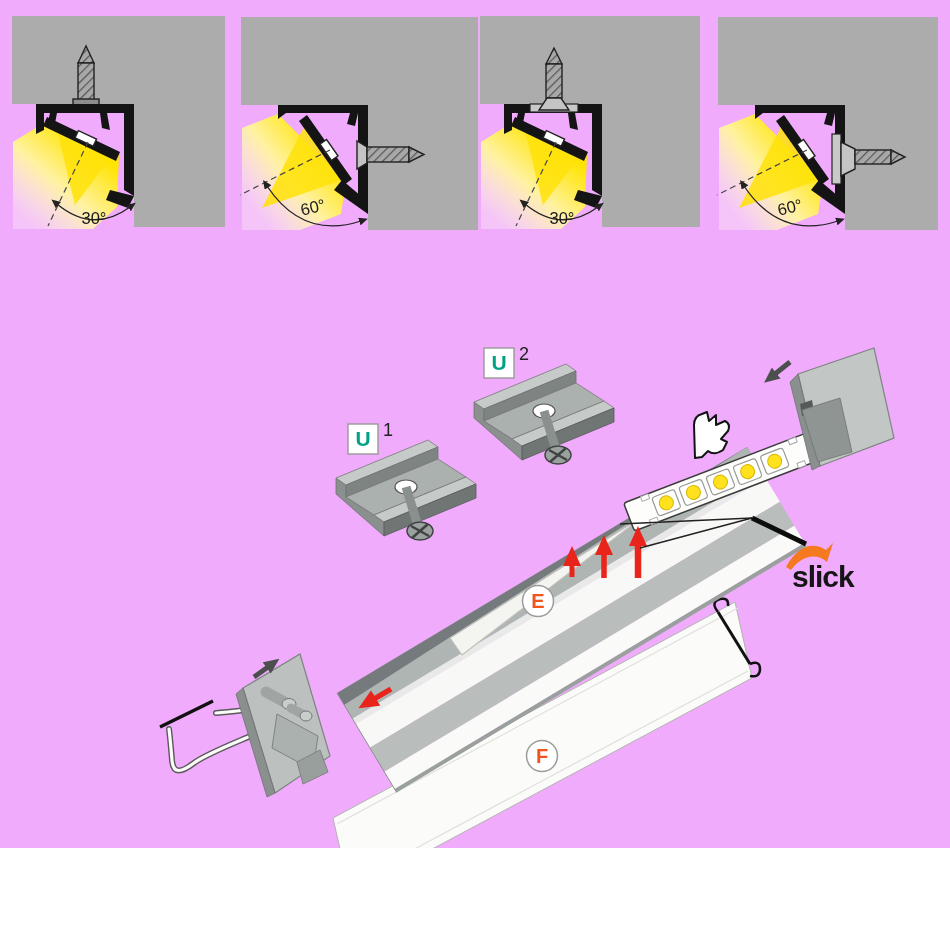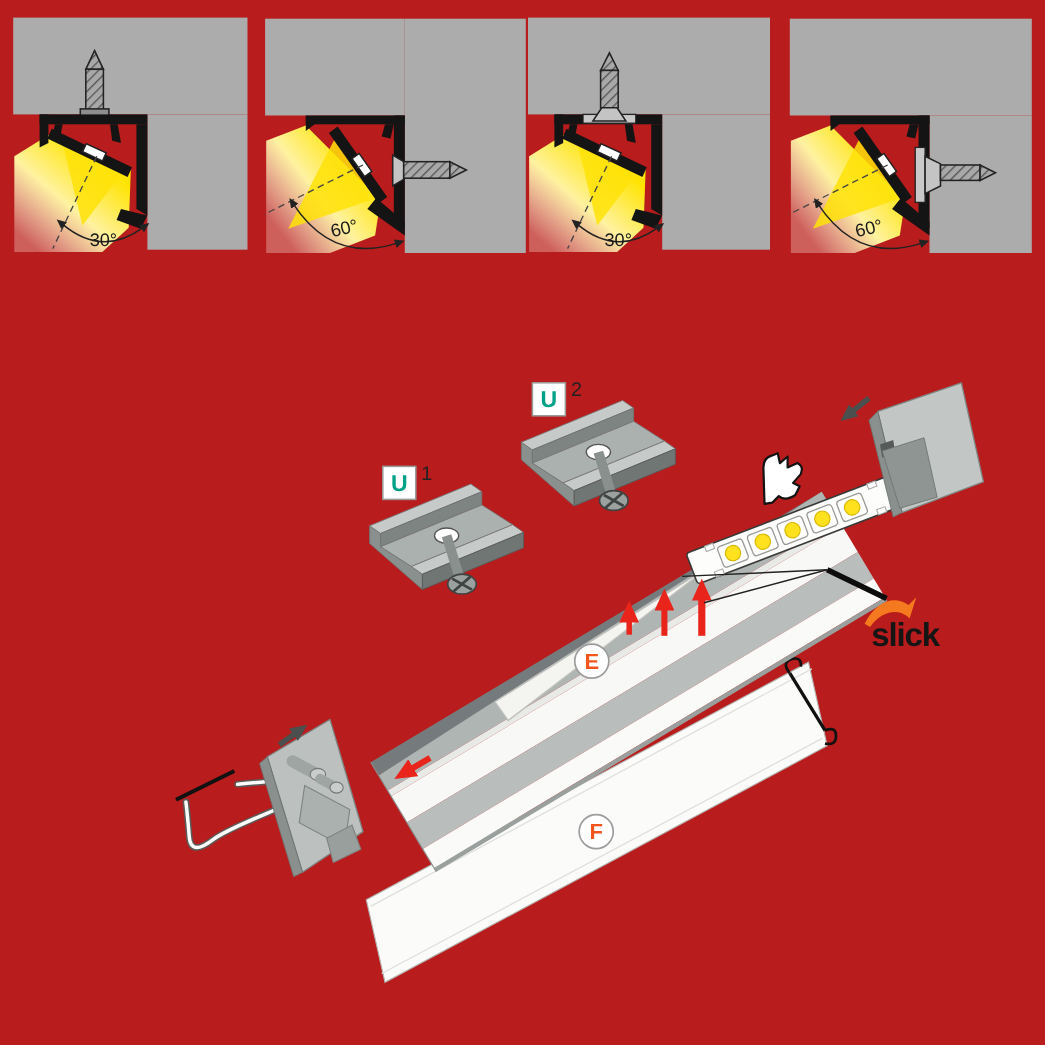--- a/index.html
+++ b/index.html
@@ -1,16 +1,16 @@
 <!DOCTYPE html>
 <html><head>
 <meta charset="utf-8">
 <style>
   html,body{margin:0;padding:0;background:#fff;}
-  .stage{position:relative;width:950px;height:950px;background:#b91c1c;overflow:hidden;
+  .stage{position:relative;width:950px;height:848px;background:#f0abfc;overflow:hidden;
          font-family:"Liberation Sans","DejaVu Sans",sans-serif;}
   svg{position:absolute;inset:0;}
   .t-ang{font-size:16.5px;fill:#1a1a1a;}
   .t-letter{font-size:21px;font-weight:bold;fill:#00A287;text-anchor:middle;}
   .t-sup{font-size:18px;fill:#222;}
   .t-part{font-size:20px;font-weight:bold;fill:#F2541D;text-anchor:middle;}
   .t-brand{font-size:30px;font-weight:bold;fill:#151515;letter-spacing:-1px;}
   .blk{fill:#141414;}
   .gray{fill:#ACACAC;}
   .scr{fill:url(#hatch);stroke:#222;stroke-width:1.4;}

